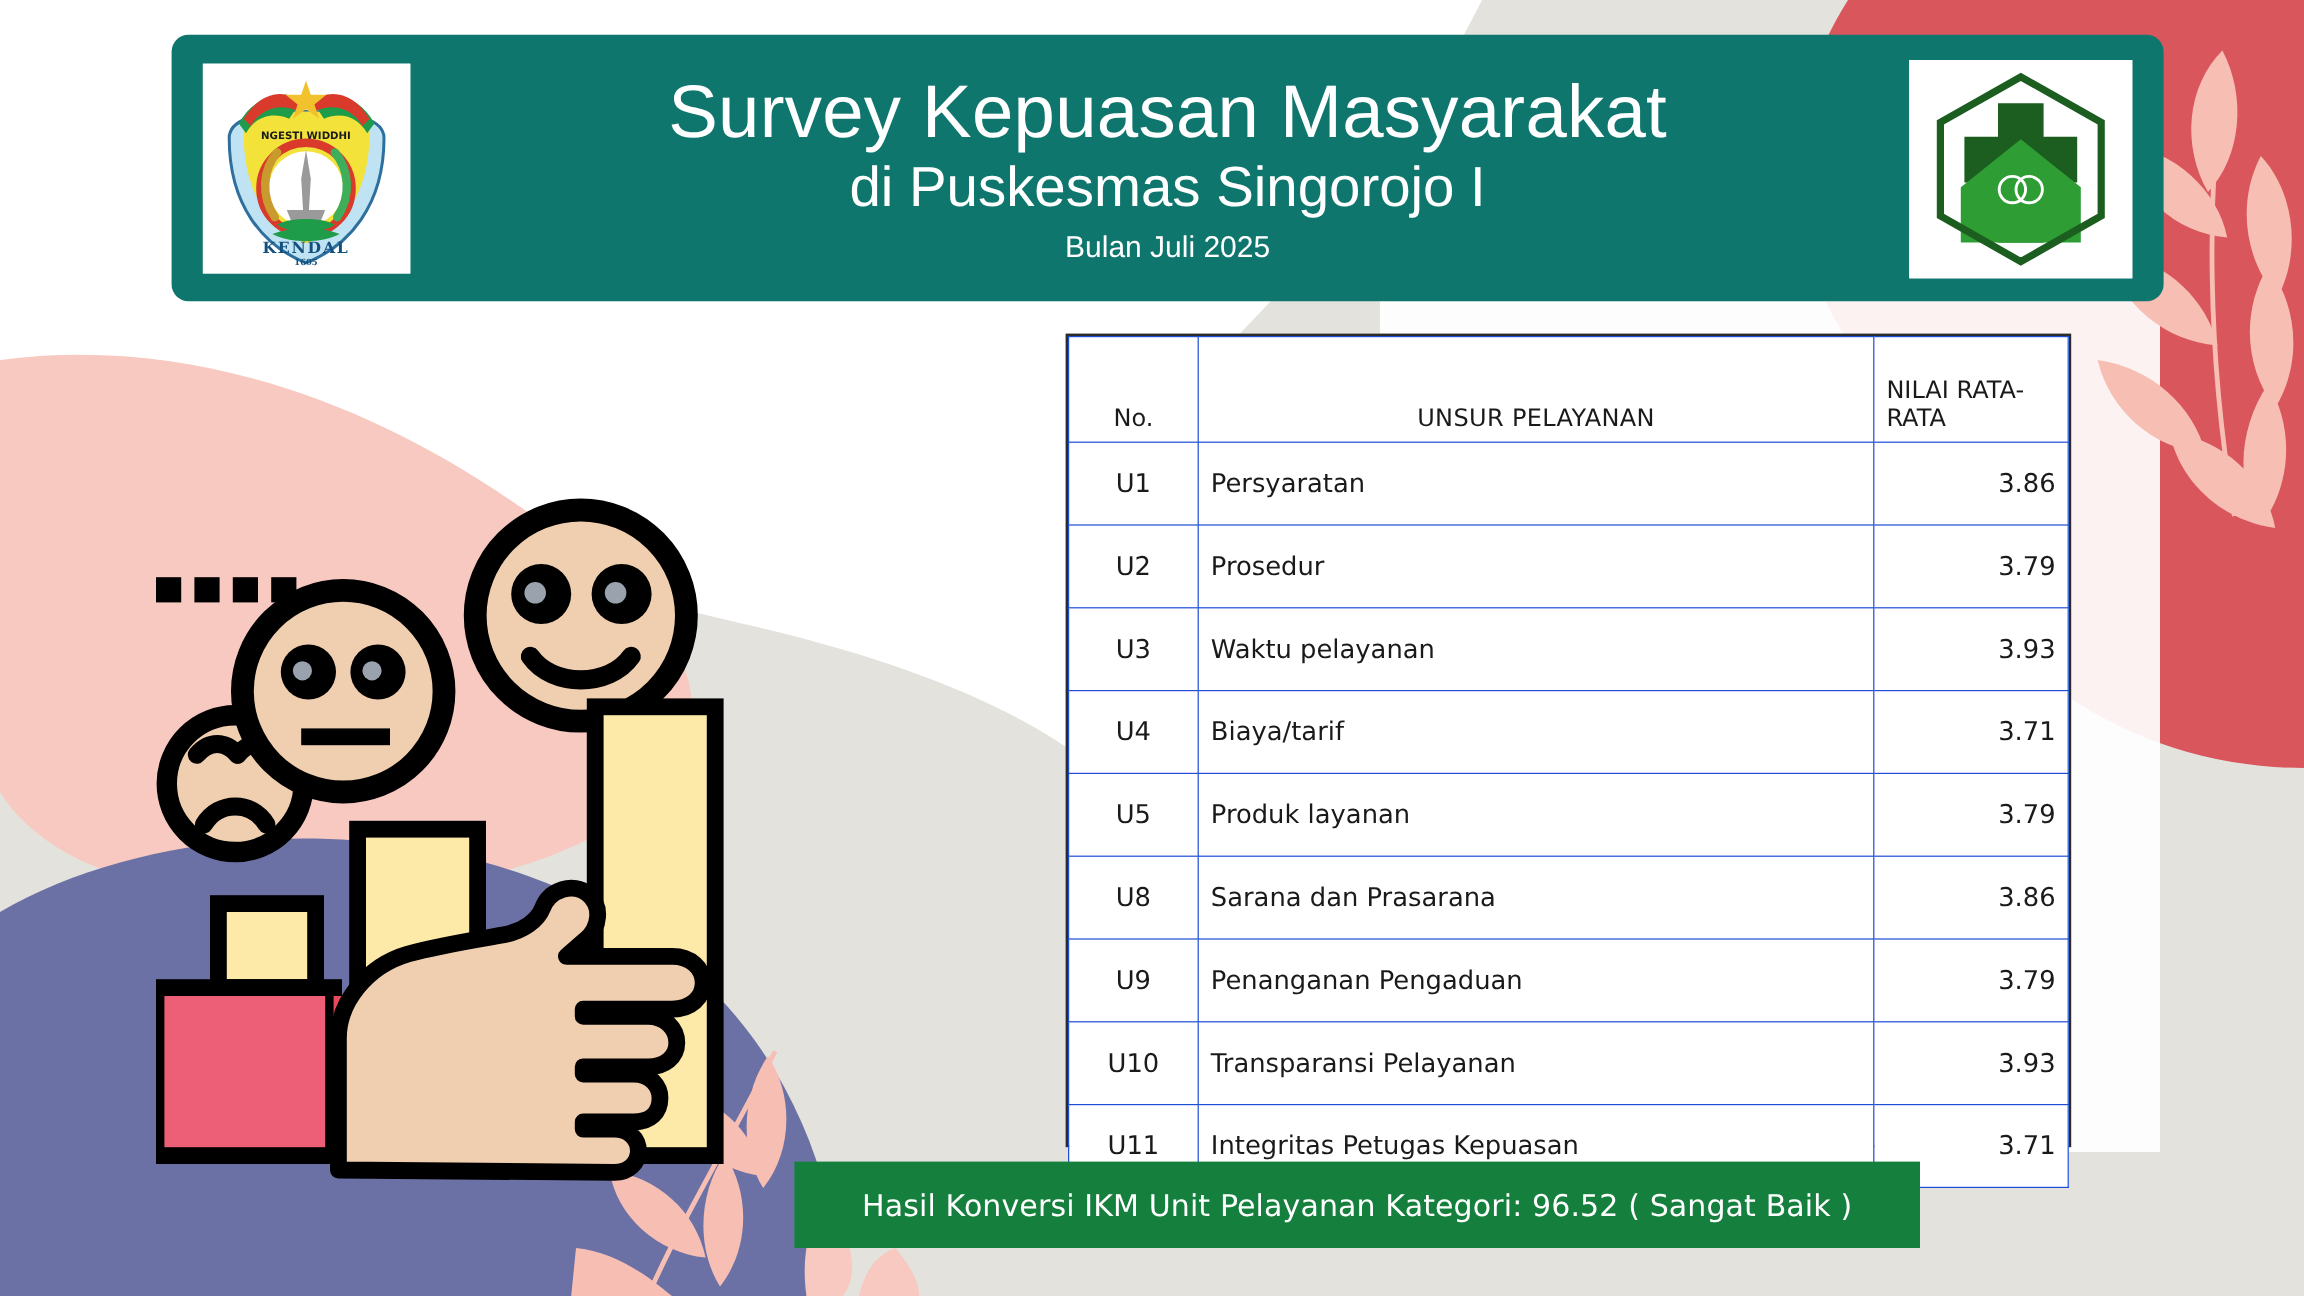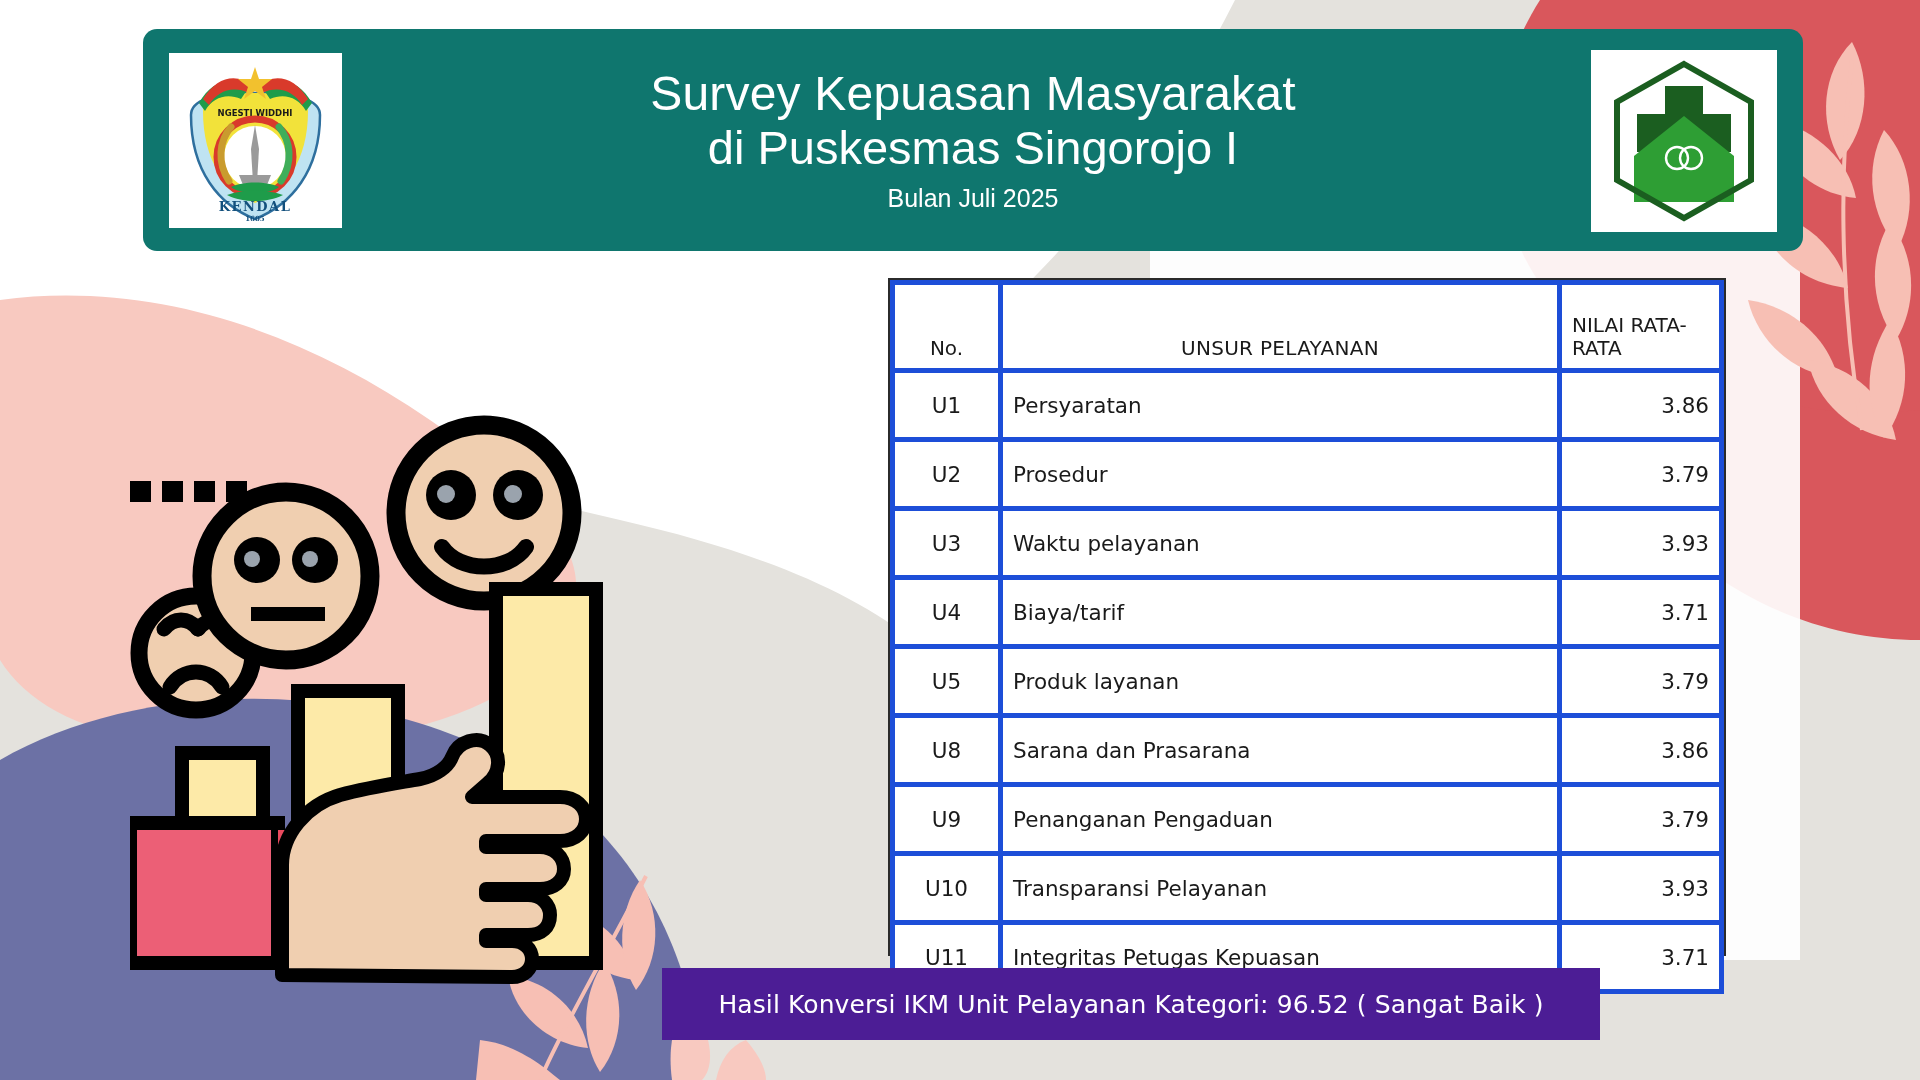--- a/index.html
+++ b/index.html
@@ -28,21 +28,21 @@
     width: 173px; height: 175px;
     background: #ffffff;
   }
   .header-titles {
     position: absolute; left: 240px; right: 240px; top: 0;
     height: 222px;
     display: flex; flex-direction: column;
     align-items: center; justify-content: center;
     color: #ffffff; text-align: center;
   }
-  .title-main { font-size: 48px; line-height: 1.13; font-weight: 400; letter-spacing: .2px; }
+  .title-main { font-size: 62px; line-height: 1.13; font-weight: 400; letter-spacing: .2px; }
   .title-sub  { font-size: 47px; line-height: 1.13; font-weight: 400; }
   .title-month { font-size: 25px; margin-top: 10px; font-weight: 400; }
   .logo-box {
     position: absolute; right: 26px; top: 21px;
     width: 186px; height: 182px;
     background: #ffffff;
   }
 
   
   .illustration { position: absolute; left: 130px; top: 395px; width: 580px; height: 590px; z-index: 4; }
@@ -56,41 +56,41 @@
     border: 2px solid #2b2b2b;
   }
   table.ikm {
     width: 100%; height: 100%;
     border-collapse: collapse;
     font-family: "DejaVu Sans", sans-serif;
     color: #1a1a1a;
     table-layout: fixed;
   }
   table.ikm th, table.ikm td {
-    border: 5px solid #1d4ed8;
+    border: 1px solid #1d4ed8;
     font-weight: 400;
     font-size: 21.5px;
     padding: 0 10px;
     background: #ffffff;
   }
   table.ikm thead th { height: 88px; vertical-align: bottom; padding-bottom: 8px; font-size: 20px; }
   th.c-no   { width: 108px; text-align: center; }
   th.c-unsur{ text-align: center; letter-spacing: .3px; }
   th.c-nilai{ width: 162px; text-align: left; line-height: 1.14; vertical-align: middle; padding-bottom: 0; }
   table.ikm tbody tr { height: 69px; }
   td.c-no    { text-align: center; font-size: 22px; }
   td.c-unsur { text-align: left; font-size: 22px; border-radius: 13px; }
   td.c-nilai { text-align: right; font-size: 22px; padding-right: 12px; }
 
   
   .footer-banner {
     position: absolute;
     left: 662px; top: 968px;
     width: 938px; height: 72px;
-    background: #4c1d95;
+    background: #15803d;
     z-index: 7;
     display: flex; align-items: center; justify-content: center;
   }
   .footer-text {
     color: #ffffff; font-size: 25px;
     font-family: "DejaVu Sans", sans-serif;
     letter-spacing: .1px;
   }
 </style>
 </head>

